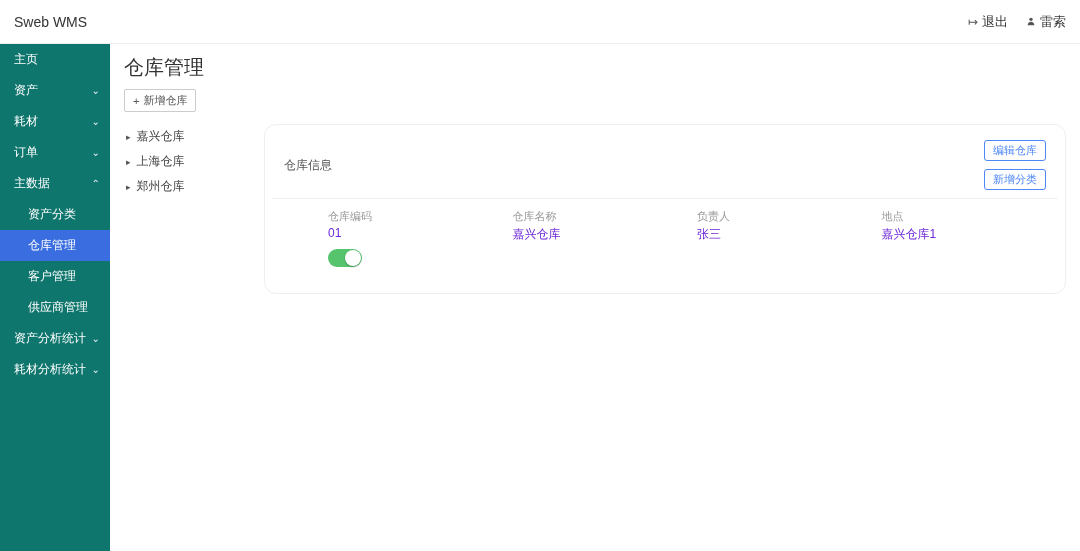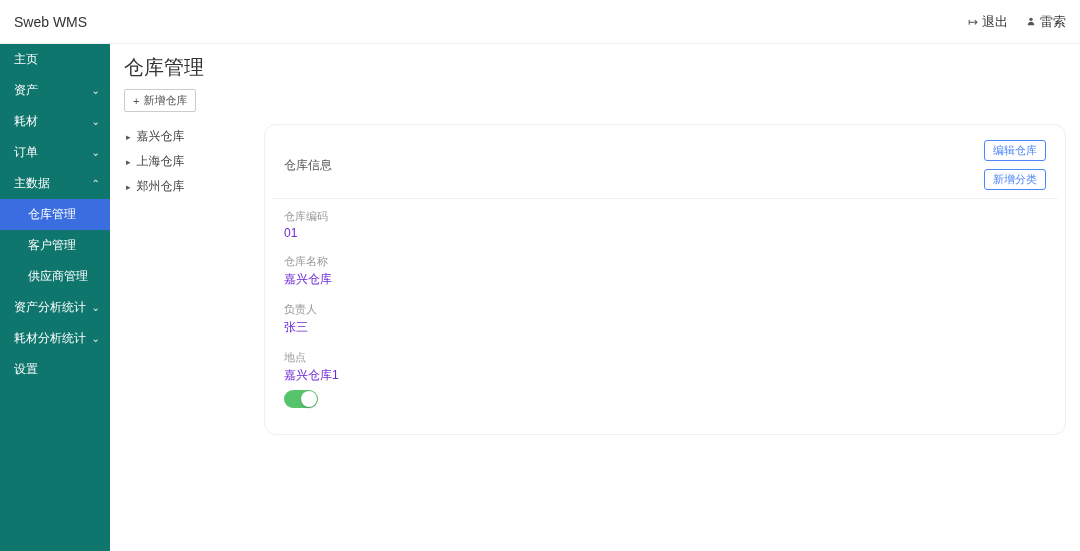--- a/index.html
+++ b/index.html
@@ -23,21 +23,21 @@
   .main-row { display:flex; gap:10px; margin-top:12px; }
   .tree { width:130px; font-size:12px; color:#444; }
   .tree-item { display:flex; align-items:center; gap:6px; padding:4px 2px; cursor:pointer; }
   .tree-caret { font-size:9px; color:#555; }
   .detail { flex:1; border:1px solid #eee; border-radius:12px; padding:7px; }
   .detail-header { display:flex; align-items:center; justify-content:space-between; padding:8px 12px; border-bottom:1px solid #f2f2f2; }
   .detail-header .title { font-size:12px; color:#555; }
   .detail-header .actions { display:flex; gap:8px;flex-direction:column; }
   .btn-outline { border:1px solid #4e87f7; color:#4e87f7; padding:2px 8px; font-size:11px; border-radius:3px; background:#fff; cursor:pointer; }
   .detail-body { padding:0 12px 12px 12px; }
-  .field-grid { display:grid; grid-template-columns: 1fr; column-gap:20px; }
+  .field-grid { display:grid; grid-template-columns: 1fr 1fr 1fr 1fr; column-gap:20px;margin-left:44px; }
   .field-label { color:#999; font-size:11px; padding-top:10px; }
   .field-value { color:#6d28d9; font-size:12px; padding:2px 0 4px 0; }
   .toggle { position:relative; width:34px; height:18px; border-radius:10px; display:inline-block; }
   .toggle.on { background:#55c46c; }
   .toggle .knob { position:absolute; top:1px; width:16px; height:16px; border-radius:50%; background:#fff; box-shadow:0 1px 2px rgba(0,0,0,0.25); }
   .toggle.on .knob { right:1px; }
 </style>
 </head>
 <body>
 <div class="app">
@@ -76,39 +76,39 @@
         <span class="chev">⌄</span>
       </div>
       <div class="side-item">
         <span>订单</span>
         <span class="chev">⌄</span>
       </div>
       <div class="side-item">
         <span>主数据</span>
         <span class="chev">⌃</span>
       </div>
+        <div class="side-sub">
+          <span>资产分类</span>
+        </div>
         <div class="side-sub active">
           <span>仓库管理</span>
         </div>
         <div class="side-sub">
           <span>客户管理</span>
         </div>
         <div class="side-sub">
           <span>供应商管理</span>
         </div>
       <div class="side-item">
         <span>资产分析统计</span>
         <span class="chev">⌄</span>
       </div>
       <div class="side-item">
         <span>耗材分析统计</span>
         <span class="chev">⌄</span>
-      </div>
-      <div class="side-item">
-        <span>设置</span>
       </div>
     </div>
 
     <div class="content">
       <div class="page-title">仓库管理</div>
       <button class="btn-small">
         <span class="plus">+</span>
         <span>新增仓库</span>
       </button>
 

